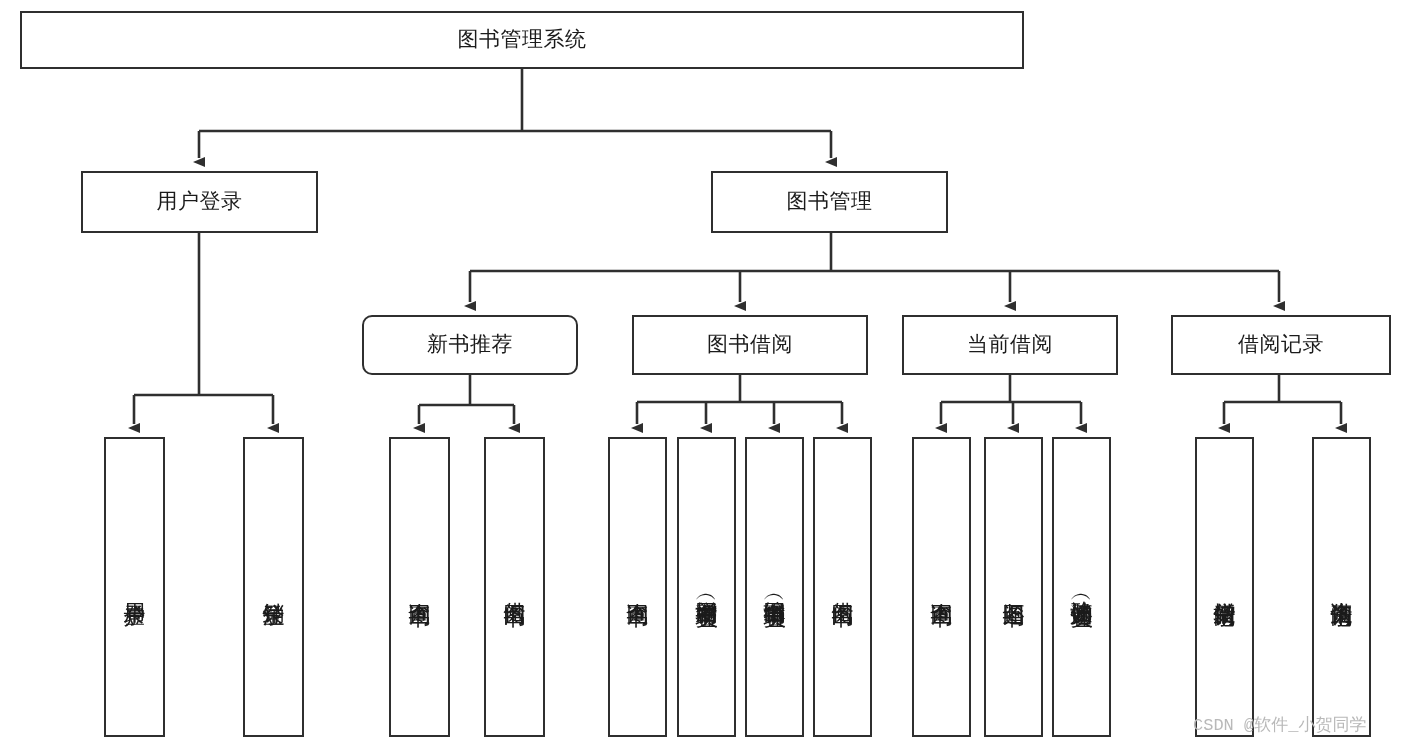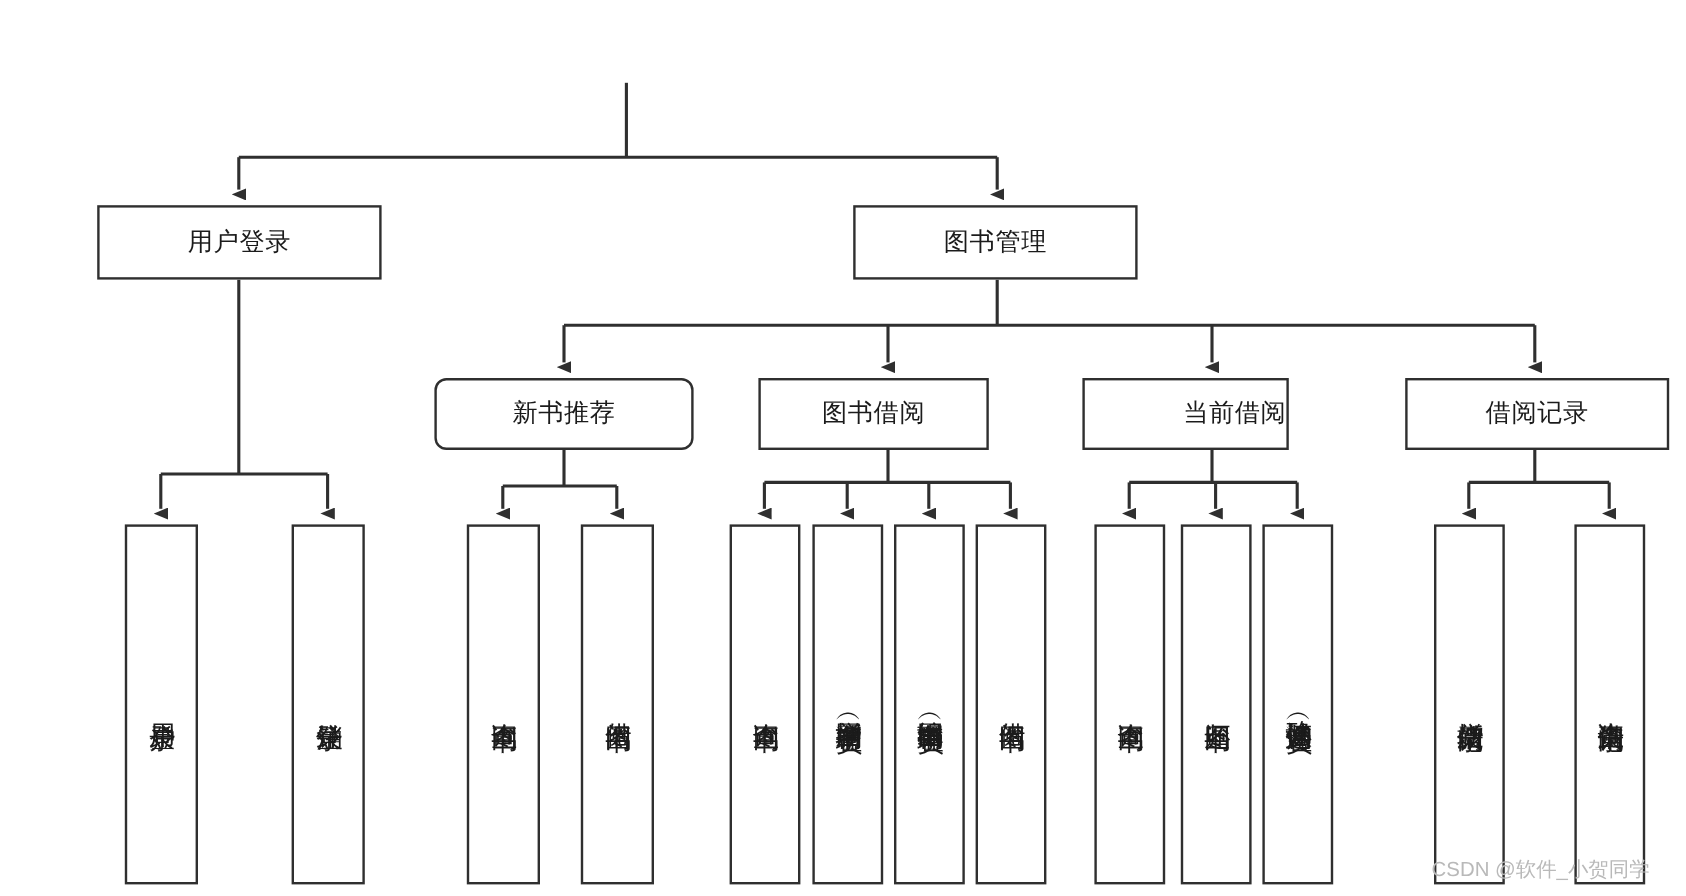--- a/index.html
+++ b/index.html
@@ -58,21 +58,21 @@
     max-height: 290px;
   }
   .watermark {
     position: absolute;
     left: 1193px;
     top: 713px;
     font-size: 17px;
     color: #b9b9b9;
     white-space: nowrap;
     z-index: 5;
-    font-family: Liberation Sans, sans-serif;
+    font-family: Liberation Mono, monospace;
   }
 </style>
 </head>
 <body>
 
 <div id="canvas">
 
   <svg id="connectors" viewBox="0 0 1405 747" xmlns="http://www.w3.org/2000/svg">
     <defs>
       <marker id="arrow" markerWidth="10" markerHeight="12" refX="1" refY="6" orient="auto" markerUnits="userSpaceOnUse">
@@ -118,35 +118,38 @@
       <path d="M1013,402 L1013,424" marker-end="url(#arrow)"></path>
       <path d="M1081,402 L1081,424" marker-end="url(#arrow)"></path>
 
       <path d="M1279,375 L1279,402"></path>
       <path d="M1224,402 L1341,402"></path>
       <path d="M1224,402 L1224,424" marker-end="url(#arrow)"></path>
       <path d="M1341,402 L1341,424" marker-end="url(#arrow)"></path>
     </g>
   </svg>
 
+  <div class="node root horiz" style="left:20px; top:11px; width:1004px; height:58px;">
+    <span class="lbl">图书管理系统</span>
+  </div>
 
   <div class="node horiz" style="left:81px; top:171px; width:237px; height:62px;">
     <span class="lbl">用户登录</span>
   </div>
   <div class="node horiz" style="left:711px; top:171px; width:237px; height:62px;text-align:center;">
     <span class="lbl">图书管理</span>
   </div>
 
   <div class="node horiz" style="left:362px; top:315px; width:216px; height:60px;border-radius:10px;">
     <span class="lbl">新书推荐</span>
   </div>
-  <div class="node horiz" style="left:632px; top:315px; width:192px; height:60px;">
+  <div class="node horiz" style="left:632px; top:315px; width:236px; height:60px;">
     <span class="lbl">图书借阅</span>
   </div>
-  <div class="node horiz" style="left:902px; top:315px; width:172px; height:60px;justify-content:flex-end;">
+  <div class="node horiz" style="left:902px; top:315px; width:216px; height:60px;">
     <span class="lbl">当前借阅</span>
   </div>
   <div class="node horiz" style="left:1171px; top:315px; width:220px; height:60px;">
     <span class="lbl">借阅记录</span>
   </div>
 
   <div class="node vert" style="left:104px; top:437px; width:61px; height:300px;">
     <span class="lbl">用户登录</span>
   </div>
   <div class="node vert" style="left:243px; top:437px; width:61px; height:300px;">

